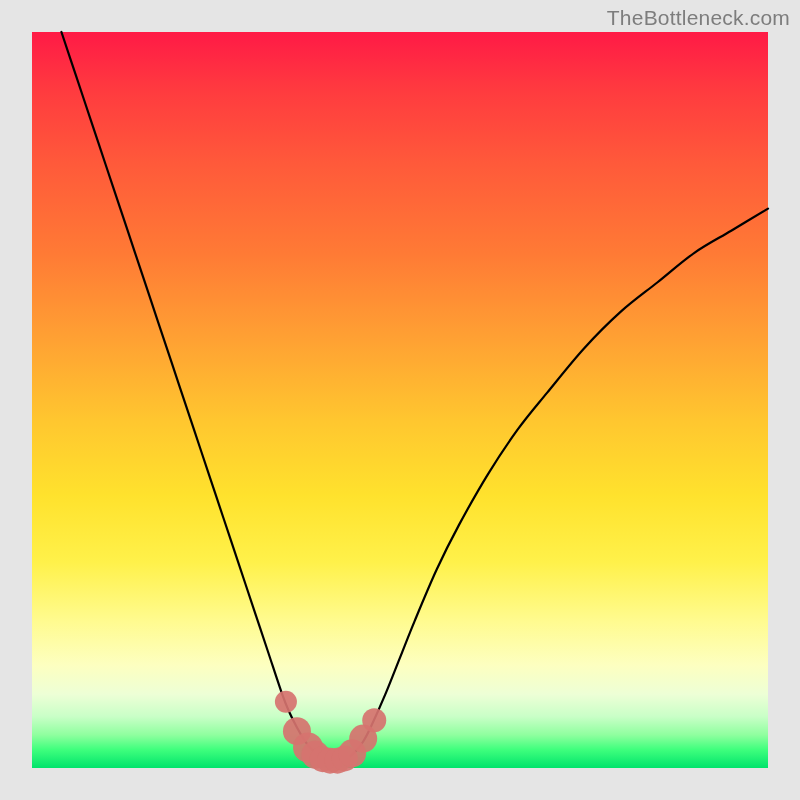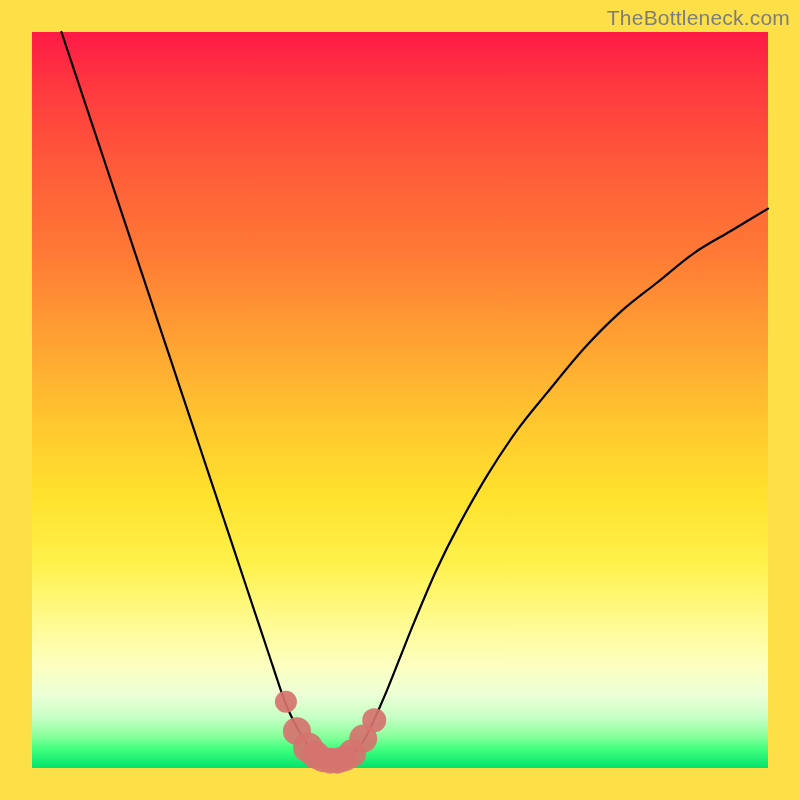--- a/index.html
+++ b/index.html
@@ -8,21 +8,21 @@
     width: 800px;
     height: 800px;
     background: #000;
     overflow: hidden;
     font-family: Arial, Helvetica, sans-serif;
   }
   .frame {
     position: absolute;
     left: 0; top: 0;
     width: 800px; height: 800px;
-    background: #fde047;
+    background: #e5e5e5;
   }
   .plot-area {
     position: absolute;
     left: 32px;
     top: 32px;
     width: 736px;
     height: 736px;
     
     background: linear-gradient(to bottom,
       #ff1a46 0%,

